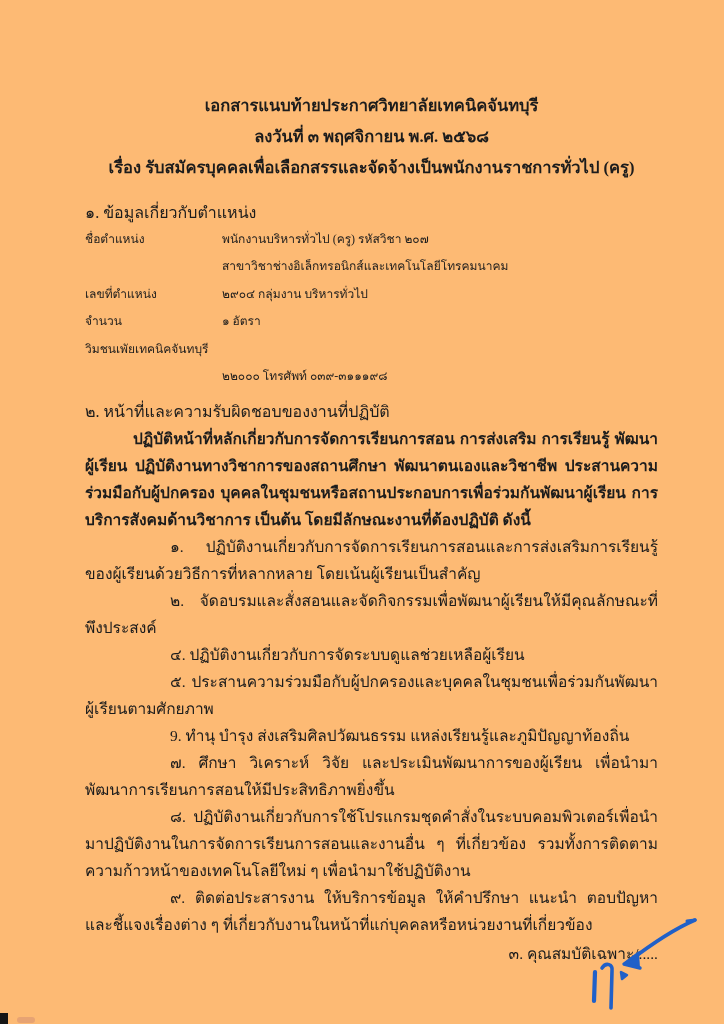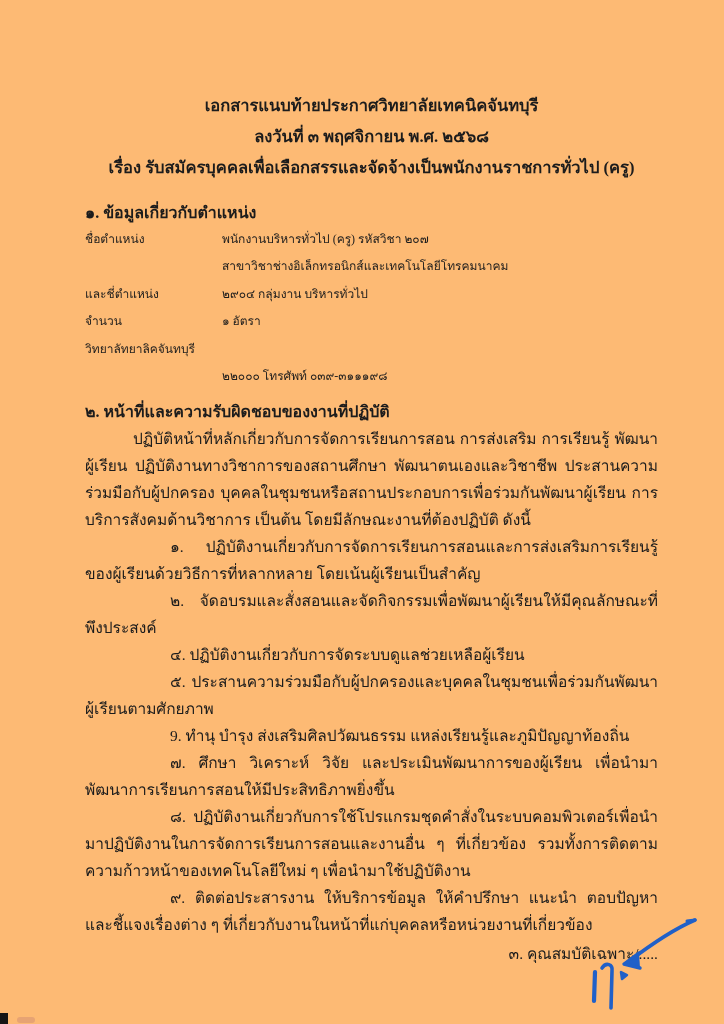--- a/index.html
+++ b/index.html
@@ -18,21 +18,21 @@
     left:85px; right:66px; top:90px;
   }
   .title-block{
     text-align:center;
     font-weight:bold;
     font-size:16.5px;
     line-height:31px;
     margin-bottom:16px;
   }
   .sec-heading{
-    font-weight:bold;
+    font-weight:normal;
     font-size:16px;
     line-height:27px;
     margin:0;
   }
   .fields{margin:0 0 8px 0;}
   .frow{
     display:flex;
     line-height:27.4px;
     font-size:12px;
   }
@@ -40,21 +40,21 @@
     width:137px;
     flex:0 0 137px;
   }
   .fvalue{flex:1;}
   .body-par{
     margin:0;
     font-size:15.5px;
     line-height:27px;
     text-align:justify;
   }
-  .intro{text-indent:48px;}
+  .intro{text-indent:48px;font-weight:bold;}
   .duty{text-indent:85px;}
   .next-note{
     font-size:15.5px;
     line-height:27px;
     text-align:right;
     margin-top:2px;
   }
   .pen-annotation{
     position:absolute;
     left:578px; top:912px;
@@ -91,29 +91,29 @@
     <div class="fields">
       <div class="frow">
         <span class="flabel">ชื่อตำแหน่ง</span>
         <span class="fvalue">พนักงานบริหารทั่วไป (ครู)  รหัสวิชา ๒๐๗</span>
       </div>
       <div class="frow">
         <span class="flabel"></span>
         <span class="fvalue">สาขาวิชาช่างอิเล็กทรอนิกส์และเทคโนโลยีโทรคมนาคม</span>
       </div>
       <div class="frow">
-        <span class="flabel">และชี่ตำแหน่ง</span>
+        <span class="flabel">เลขที่ตำแหน่ง</span>
         <span class="fvalue">๒๙๐๔   กลุ่มงาน บริหารทั่วไป</span>
       </div>
       <div class="frow">
         <span class="flabel">จำนวน</span>
         <span class="fvalue">๑ อัตรา</span>
       </div>
       <div class="frow">
-        <span class="fvalue">วิทยาลัทยาลิคจันทบุรี</span>
+        <span class="fvalue">วิมชนเพัยเทคนิคจันทบุรี</span>
       </div>
       <div class="frow">
         <span class="flabel"></span>
       </div>
       <div class="frow">
         <span class="flabel"></span>
         <span class="fvalue">๒๒๐๐๐   โทรศัพท์  ๐๓๙-๓๑๑๑๙๘</span>
       </div>
     </div>
 

